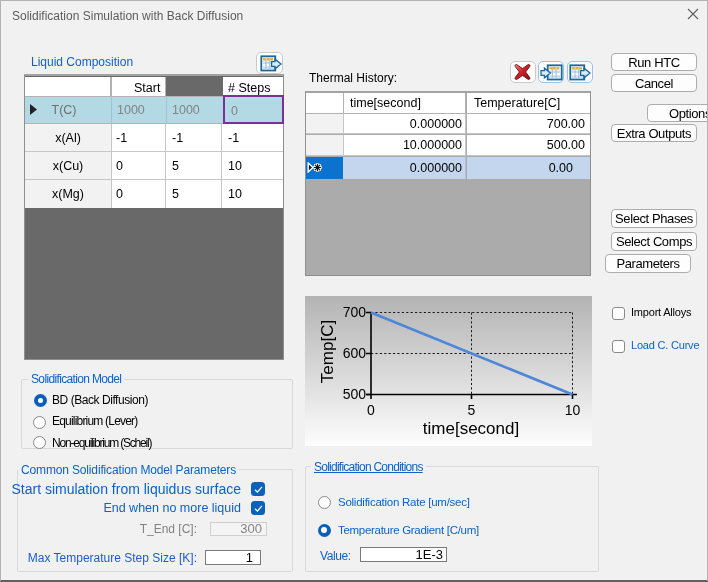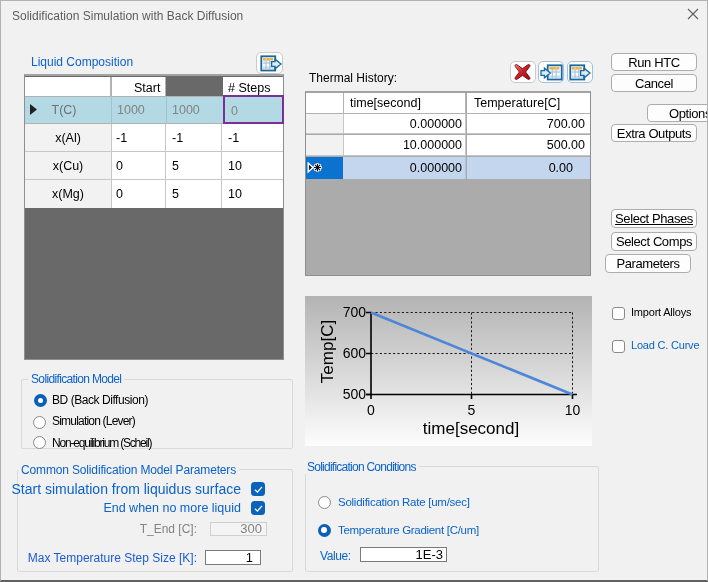--- a/index.html
+++ b/index.html
@@ -165,35 +165,35 @@
       <text x="267.5" y="119" text-anchor="middle">10</text>
     </g>
     <text x="166" y="138" text-anchor="middle" font-family="Liberation Sans" font-size="17" fill="#000">time[second]</text>
     <text x="20.5" y="63" text-anchor="middle" font-family="Liberation Sans" font-size="17" fill="#000" transform="rotate(-90 20.5 55.5)">Temp[C]</text>
   </svg>
 
   <div class="btn" style="left:610px;top:52px;width:86px;height:18px;line-height:17px;">Run HTC</div>
   <div class="btn" style="left:610px;top:73px;width:86px;height:18px;line-height:17px;">Cancel</div>
   <div class="btn" style="left:646px;top:103px;width:86px;height:18px;line-height:17px;">Options</div>
   <div class="btn" style="left:610px;top:123px;width:86px;height:18px;line-height:17px;">Extra Outputs</div>
-  <div class="btn" style="left:610px;top:208px;width:86px;height:19px;line-height:18px;text-decoration:underline;">Select Phases</div>
+  <div class="btn" style="left:610px;top:208px;width:86px;height:19px;line-height:18px;">Select Phases</div>
   <div class="btn" style="left:610px;top:231px;width:86px;height:19px;line-height:18px;">Select Comps</div>
   <div class="btn" style="left:604px;top:253px;width:86px;height:19px;line-height:18px;">Parameters</div>
 
   <div class="cb" style="left:611px;top:306px;"></div>
   <div class="abs" style="left:630px;top:305px;font-size:11px;letter-spacing:-0.2px;line-height:13px;white-space:nowrap;">Import Alloys</div>
   <div class="cb" style="left:611px;top:339px;"></div>
   <div class="abs blue" style="left:630px;top:338px;font-size:11px;letter-spacing:-0.2px;line-height:13px;white-space:nowrap;">Load C. Curve</div>
 
   <div class="gbox" style="left:20px;top:378px;width:272px;height:70px;"></div>
   <div class="glabel blue" style="left:27px;top:372px;letter-spacing:-0.65px;">Solidification Model</div>
   <div class="radiosel" style="left:33px;top:393px;"></div>
   <div class="abs t13" style="left:51px;top:391.5px;letter-spacing:-0.45px;">BD (Back Diffusion)</div>
   <div class="radio" style="left:32px;top:415px;"></div>
-  <div class="abs t13" style="left:51px;top:413px;letter-spacing:-0.8px;">Simulation (Lever)</div>
+  <div class="abs t13" style="left:51px;top:413px;letter-spacing:-0.8px;">Equilibrium (Lever)</div>
   <div class="radio" style="left:32px;top:435px;"></div>
   <div class="abs t13" style="left:51px;top:434.5px;letter-spacing:-1.2px;">Non-equilibrium (Scheil)</div>
 
   <div class="gbox" style="left:16px;top:468px;width:276px;height:103px;"></div>
   <div class="glabel blue" style="left:17px;top:463px;letter-spacing:-0.15px;">Common Solidification Model Parameters</div>
   <div class="abs blue" style="left:0px;top:481px;width:240px;text-align:right;font-size:14px;line-height:14px;white-space:nowrap;">Start simulation from liquidus surface</div>
   <div class="cbc" style="left:250px;top:481px;"></div>
   <svg class="abs" style="left:252.5px;top:484px;" width="9" height="9" viewBox="0 0 9 9">
       <path d="M1 4.8 L3.4 7.1 L8 1.9" stroke="#fff" stroke-width="1.3" fill="none"></path>
     </svg>
@@ -201,20 +201,20 @@
   <div class="cbc" style="left:250px;top:500px;"></div>
   <svg class="abs" style="left:252.5px;top:503px;" width="9" height="9" viewBox="0 0 9 9">
       <path d="M1 4.8 L3.4 7.1 L8 1.9" stroke="#fff" stroke-width="1.3" fill="none"></path>
     </svg>
   <div class="abs t13" style="left:0px;top:521px;width:196px;text-align:right;color:#838383;">T_End [C]:</div>
   <div class="abs" style="left:209px;top:521px;width:57px;height:14px;background:#f4f4f4;border:1px solid #cfcfcf;box-sizing:border-box;font-size:13px;line-height:12px;text-align:right;padding-right:4px;color:#838383;">300</div>
   <div class="abs t13" style="left:0px;top:550px;width:196px;text-align:right;color:#1c5bd4;">Max Temperature Step Size [K]:</div>
   <div class="abs" style="left:204px;top:549px;width:56px;height:15px;background:#fff;border:1px solid #7a7a7a;box-sizing:border-box;font-size:13px;line-height:13px;text-align:right;padding-right:7px;color:#000;">1</div>
 
   <div class="gbox" style="left:304px;top:465px;width:294px;height:106px;"></div>
-  <div class="glabel blue" style="left:303px;top:460px;letter-spacing:-0.75px;">Solidification Conditions</div>
+  <div class="glabel blue" style="left:310px;top:460px;letter-spacing:-0.75px;text-decoration:underline;">Solidification Conditions</div>
   <div class="radio" style="left:317px;top:495px;"></div>
   <div class="abs blue" style="left:337px;top:493.5px;font-size:11.5px;letter-spacing:-0.25px;line-height:14px;white-space:nowrap;">Solidification Rate [um/sec]</div>
   <div class="radiosel" style="left:316.5px;top:522.5px;"></div>
   <div class="abs blue" style="left:337px;top:521.5px;font-size:11.5px;letter-spacing:-0.3px;line-height:14px;white-space:nowrap;">Temperature Gradient [C/um]</div>
   <div class="abs t13 blue" style="left:319px;top:547.5px;letter-spacing:-0.4px;">Value:</div>
   <div class="abs" style="left:359px;top:546px;width:87px;height:15px;background:#fff;border:1px solid #7a7a7a;box-sizing:border-box;font-size:13px;line-height:13px;text-align:right;padding-right:3px;color:#000;">1E-3</div>
 </div>
 
 </body></html>

